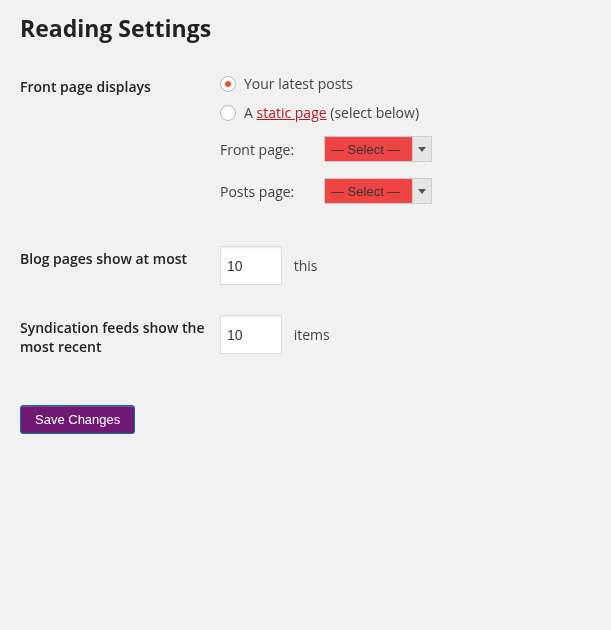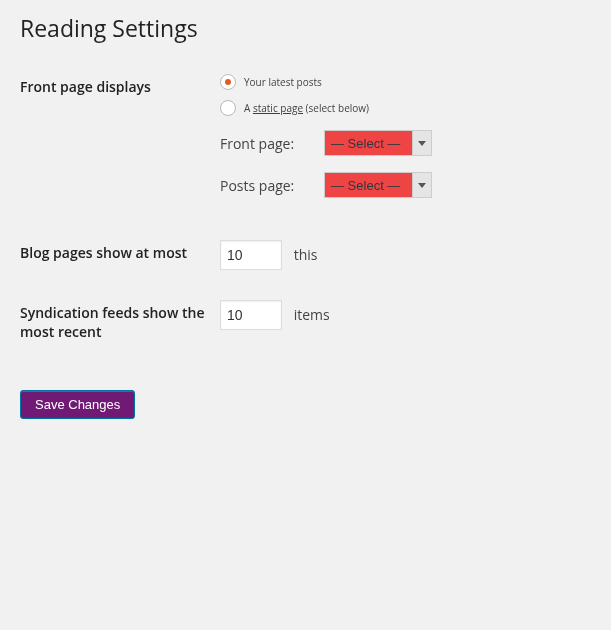--- a/index.html
+++ b/index.html
@@ -9,21 +9,21 @@
     font-family:"Open Sans","Helvetica Neue",Arial,sans-serif;
     font-size:13px;
     color:#444;
     width:611px;
     height:630px;
     overflow:hidden;
   }
   .wrap { padding:0 20px 20px 20px; }
   h1.page-title {
     font-size:23px;
-    font-weight:400;
+    font-weight:700;
     color:#222;
     margin:12px 0 30px 0;
   }
   table.form-table { width:100%; border-collapse:collapse; }
   table.form-table th {
     text-align:left;
     vertical-align:top;
     width:200px;
     padding:4px 10px 30px 0;
     font-size:14px;
@@ -32,22 +32,22 @@
     line-height:1.35;
   }
   table.form-table td {
     vertical-align:top;
     padding:0 0 30px 0;
     font-size:14px;
     color:#444;
   }
   .radio-row, .check-row { display:flex; align-items:center; margin-bottom:10px; }
   .radio-row:last-child { margin-bottom:0; }
-  label.inline { margin-left:8px; font-size:10px; color:#444; }
-  a.link { color:#404040; text-decoration:underline; }
+  label.inline { margin-left:8px; font-size:14px; color:#444; }
+  a.link { color:#b91c1c; text-decoration:underline; }
   .sub-selects { margin-top:14px; }
   .sub-row { display:flex; align-items:center; justify-content:flex-start; margin-bottom:16px; }
   .sub-row:last-child { margin-bottom:12px; }
   .sub-label { width:96px; margin-right:8px; font-size:14px; color:#444; }
   select.wp-select {
     background:#ef4444; border:1px solid #ccc; height:26px;
     font-size:13px; padding:2px 22px 2px 6px; width:108px;
     -webkit-appearance:none; appearance:none; color:#32373c;
     position:relative;
   }
@@ -55,21 +55,21 @@
   .select-wrap::after {
     content:""; position:absolute; right:1px; top:1px; bottom:1px; width:18px;
     background:#e5e5e5; border-left:1px solid #ccc; pointer-events:none;
   }
   .select-wrap::before {
     content:""; position:absolute; right:6px; top:50%; margin-top:-2px;
     border-left:4px solid transparent; border-right:4px solid transparent;
     border-top:5px solid #555; z-index:2; pointer-events:none;
   }
   input[type=text].small-text {
-    width:62px; height:30px; border:1px solid #ddd; background:#fff;
+    width:62px; height:39px; border:1px solid #ddd; background:#fff;
     box-shadow:inset 0 1px 2px rgba(0,0,0,.07);
     padding:3px 6px; font-size:14px; color:#333; margin-right:8px;
   }
   
   .radio {
     width:16px; height:16px; border-radius:50%;
     border:1px solid #b4b9be; background:#fff;
     display:inline-flex; align-items:center; justify-content:center;
     flex:0 0 auto;
   }

